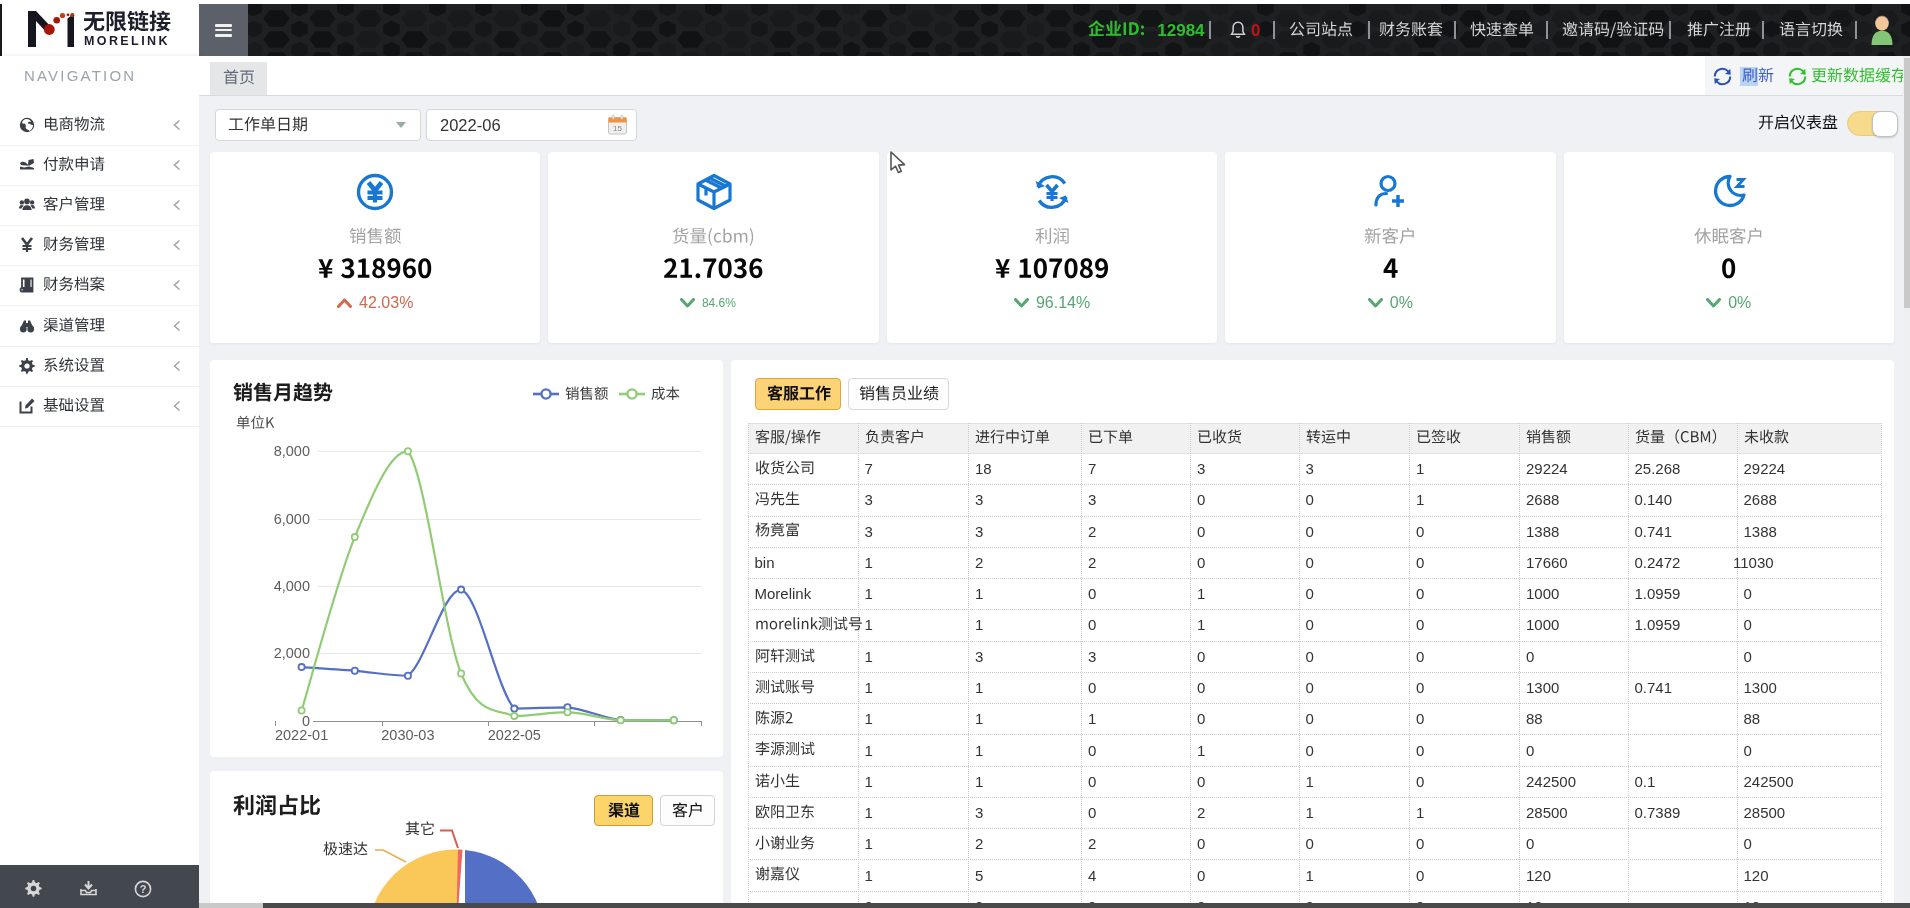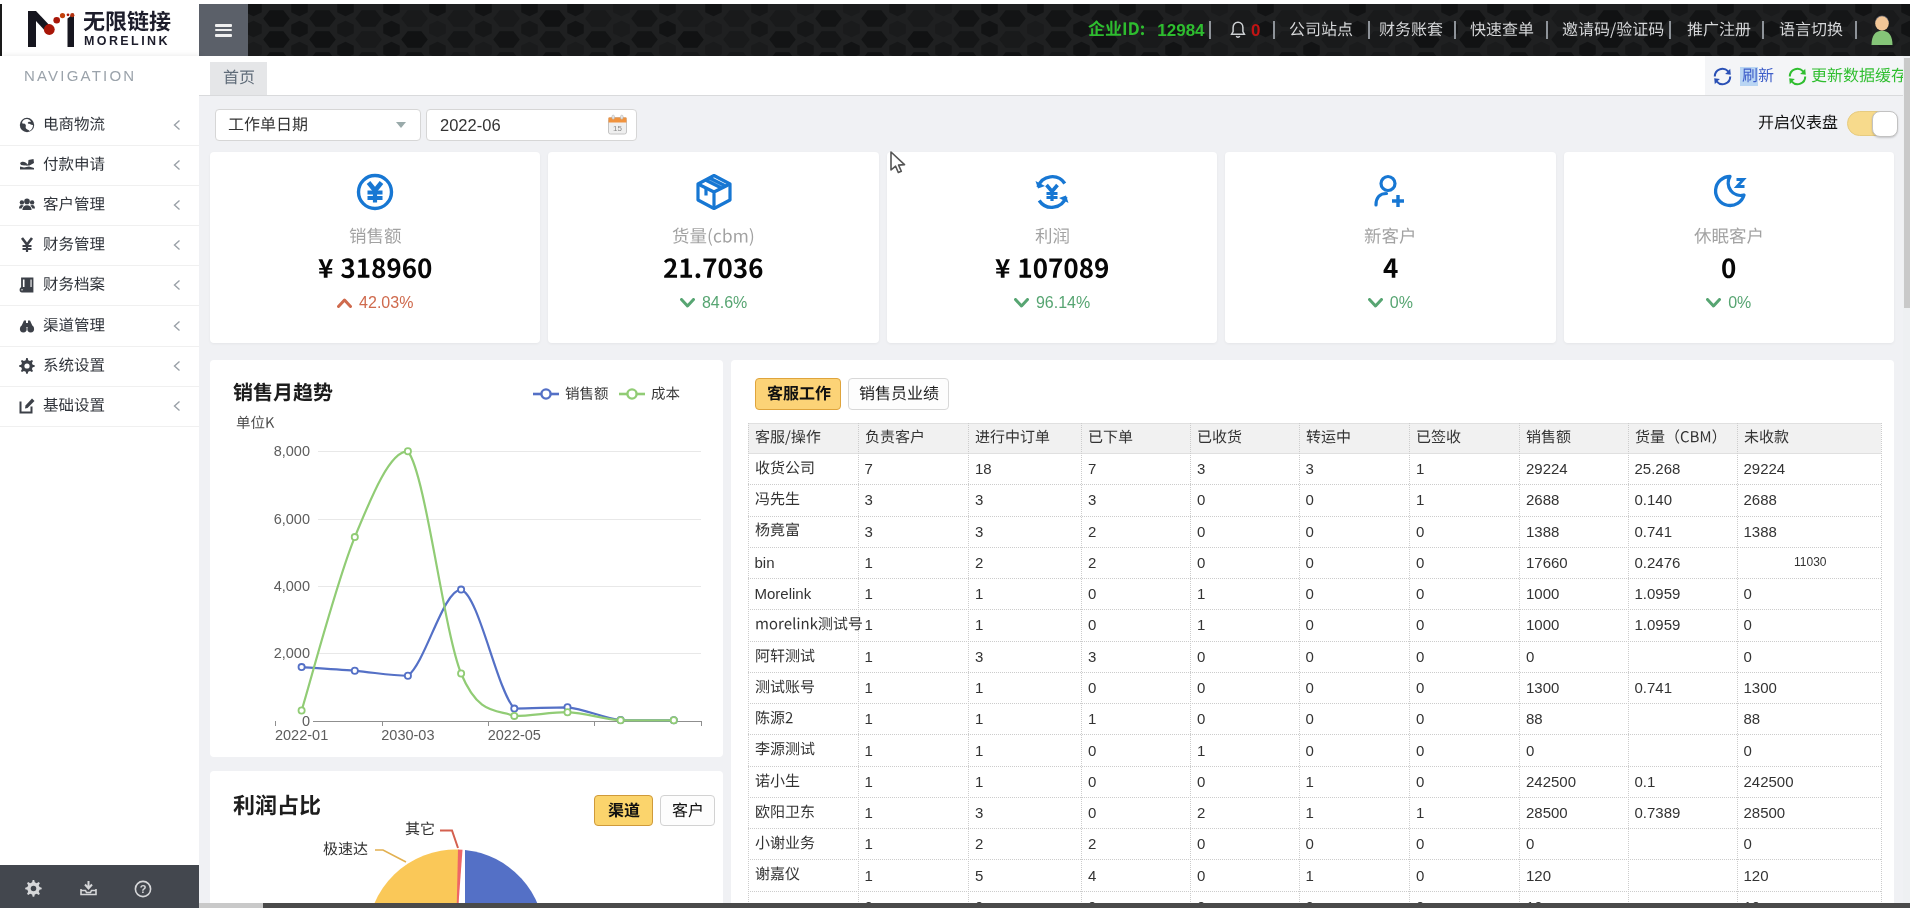--- a/index.html
+++ b/index.html
@@ -796,21 +796,21 @@
         <use href="#g78" x="2685.0"></use>
         <use href="#g82" x="3275.0"></use>
       </g>
     </svg>
   </div>
 <div style="position:absolute;left:679.9px;top:298px;width:15px;height:10px;">
     <svg width="15" height="10" style="display:block">
       <path d="M1.5 1.5 L7.5 8 L13.5 1.5" stroke="#57a572" stroke-width="3" fill="none" stroke-linecap="round" stroke-linejoin="round"></path>
     </svg>
   </div>
-<div style="position:absolute;left:701.9px;top:293.0px;height:20px;font-size:16px;color:#57a572;font-weight:normal;line-height:20px;white-space:nowrap;">84.6%</div>
+<div style="position:absolute;left:701.9px;top:293.0px;height:20px;font-size:12px;color:#57a572;font-weight:normal;line-height:20px;white-space:nowrap;">84.6%</div>
 <div style="position:absolute;left:1033.0px;top:173px;width:38px;height:38px;">
     <svg width="38" height="38" viewBox="0 0 38 38" style="display:block">
       <path d="M31.8 10.5 A15 15 0 0 0 5 14 M6.2 27.5 A15 15 0 0 0 33 24" fill="none" stroke="#1777d3" stroke-width="3.4"></path>
       <path d="M2.5 8 L5 15.5 L12 13 Z M35.5 30 L33 22.5 L26 25 Z" fill="#1777d3"></path>
       <path d="M13.5 12 L19 18.5 L24.5 12" stroke="#1777d3" stroke-width="3.6" fill="none"></path>
       <path d="M19 18 L19 28 M13.5 20.5 L24.5 20.5 M13.5 24.5 L24.5 24.5" stroke="#1777d3" stroke-width="3.2" fill="none"></path>
     </svg>
   </div>
 <div style="position:absolute;left:1034.5px;top:226.8px;width:35.0px;height:20.3px;">
     <svg width="35.0" height="20.3" style="display:block;overflow:visible" viewBox="0 0 35.0 20.3">
@@ -1254,22 +1254,22 @@
 <div style="position:absolute;left:1634.5px;top:521.6px;height:19px;font-size:15px;color:#333;font-weight:normal;line-height:19px;white-space:nowrap;">0.741</div>
 <div style="position:absolute;left:1743.5px;top:521.6px;height:19px;font-size:15px;color:#333;font-weight:normal;line-height:19px;white-space:nowrap;">1388</div>
 <div style="position:absolute;left:754.5px;top:552.9px;height:19px;font-size:15px;color:#333;font-weight:normal;line-height:19px;white-space:nowrap;">bin</div>
 <div style="position:absolute;left:864.5px;top:552.9px;height:19px;font-size:15px;color:#333;font-weight:normal;line-height:19px;white-space:nowrap;">1</div>
 <div style="position:absolute;left:975px;top:552.9px;height:19px;font-size:15px;color:#333;font-weight:normal;line-height:19px;white-space:nowrap;">2</div>
 <div style="position:absolute;left:1088px;top:552.9px;height:19px;font-size:15px;color:#333;font-weight:normal;line-height:19px;white-space:nowrap;">2</div>
 <div style="position:absolute;left:1197px;top:552.9px;height:19px;font-size:15px;color:#333;font-weight:normal;line-height:19px;white-space:nowrap;">0</div>
 <div style="position:absolute;left:1305.5px;top:552.9px;height:19px;font-size:15px;color:#333;font-weight:normal;line-height:19px;white-space:nowrap;">0</div>
 <div style="position:absolute;left:1416px;top:552.9px;height:19px;font-size:15px;color:#333;font-weight:normal;line-height:19px;white-space:nowrap;">0</div>
 <div style="position:absolute;left:1526px;top:552.9px;height:19px;font-size:15px;color:#333;font-weight:normal;line-height:19px;white-space:nowrap;">17660</div>
-<div style="position:absolute;left:1634.5px;top:552.9px;height:19px;font-size:15px;color:#333;font-weight:normal;line-height:19px;white-space:nowrap;">0.2476</div>
-<div style="position:absolute;left:1794px;top:552.9px;height:19px;font-size:12px;color:#333;font-weight:normal;line-height:19px;white-space:nowrap;">11030</div>
+<div style="position:absolute;left:1634.5px;top:552.9px;height:19px;font-size:15px;color:#333;font-weight:normal;line-height:19px;white-space:nowrap;">0.2472</div>
+<div style="position:absolute;left:1733px;top:552.9px;height:19px;font-size:15px;color:#333;font-weight:normal;line-height:19px;white-space:nowrap;">11030</div>
 <div style="position:absolute;left:754.5px;top:584.2px;height:19px;font-size:15px;color:#333;font-weight:normal;line-height:19px;white-space:nowrap;">Morelink</div>
 <div style="position:absolute;left:864.5px;top:584.2px;height:19px;font-size:15px;color:#333;font-weight:normal;line-height:19px;white-space:nowrap;">1</div>
 <div style="position:absolute;left:975px;top:584.2px;height:19px;font-size:15px;color:#333;font-weight:normal;line-height:19px;white-space:nowrap;">1</div>
 <div style="position:absolute;left:1088px;top:584.2px;height:19px;font-size:15px;color:#333;font-weight:normal;line-height:19px;white-space:nowrap;">0</div>
 <div style="position:absolute;left:1197px;top:584.2px;height:19px;font-size:15px;color:#333;font-weight:normal;line-height:19px;white-space:nowrap;">1</div>
 <div style="position:absolute;left:1305.5px;top:584.2px;height:19px;font-size:15px;color:#333;font-weight:normal;line-height:19px;white-space:nowrap;">0</div>
 <div style="position:absolute;left:1416px;top:584.2px;height:19px;font-size:15px;color:#333;font-weight:normal;line-height:19px;white-space:nowrap;">0</div>
 <div style="position:absolute;left:1526px;top:584.2px;height:19px;font-size:15px;color:#333;font-weight:normal;line-height:19px;white-space:nowrap;">1000</div>
 <div style="position:absolute;left:1634.5px;top:584.2px;height:19px;font-size:15px;color:#333;font-weight:normal;line-height:19px;white-space:nowrap;">1.0959</div>
 <div style="position:absolute;left:1743.5px;top:584.2px;height:19px;font-size:15px;color:#333;font-weight:normal;line-height:19px;white-space:nowrap;">0</div>

